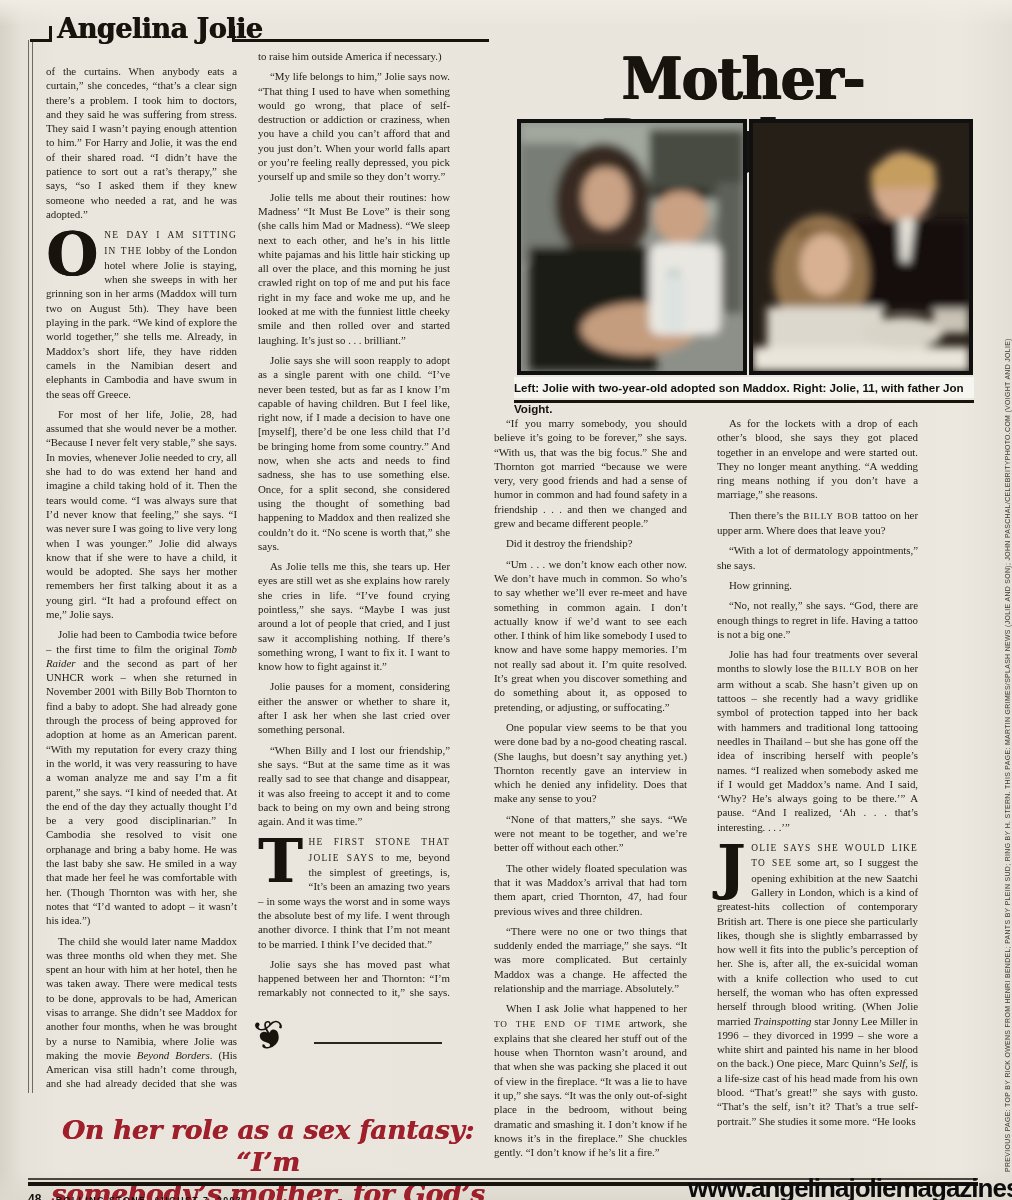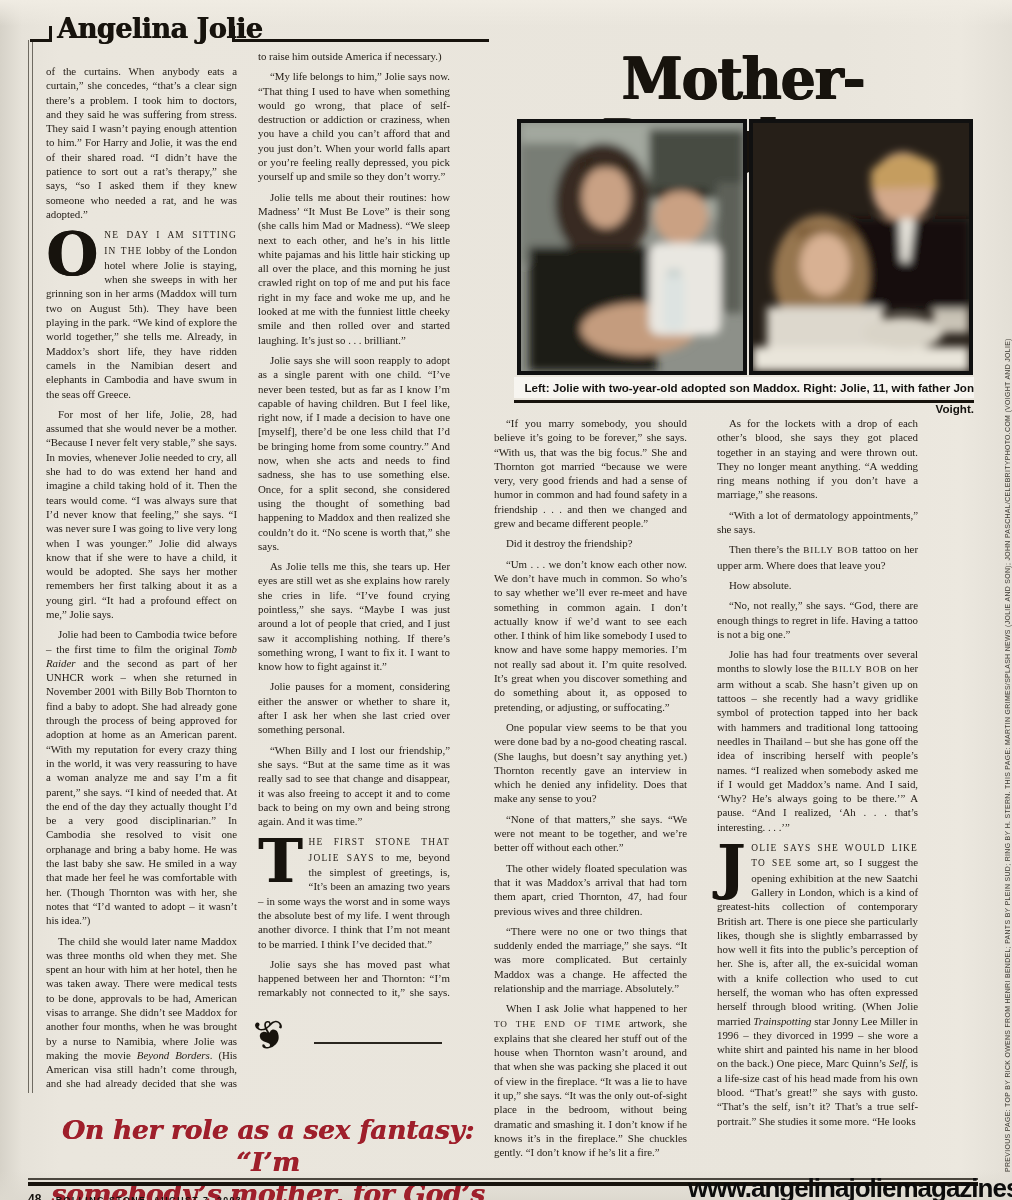--- a/index.html
+++ b/index.html
@@ -16,21 +16,21 @@
   .rule{background:#17130d;}
   
   #left-border{left:28px;top:40px;width:3px;height:1053px;border-left:1.5px solid #6e6a61;border-right:1.5px solid #6e6a61;}
   
   #feature-headline{left:512px;top:50px;width:462px;text-align:center;font-size:55px;line-height:60px;
     letter-spacing:-1px;text-shadow:1px 0 #17130d, -0.5px 0 #17130d;transform:scaleY(1.04);}
   .photo-frame{border:4px solid #101010;background:#777;overflow:hidden;}
   #photo-left{left:517px;top:119px;width:222px;height:248px;}
   #photo-right{left:749px;top:119px;width:216px;height:248px;}
   #caption-bar{left:514px;top:377px;width:460px;height:21px;background:#f7f5f0;
-    font-family:"Liberation Sans",sans-serif;font-weight:bold;font-size:11.6px;line-height:21px;text-align:right;color:#14120f;}
+    font-family:"Liberation Sans",sans-serif;font-weight:bold;font-size:11.6px;line-height:21px;text-align:left;color:#14120f;}
   #caption-rule{left:514px;top:400px;width:460px;height:3px;}
   
   .col{font-size:10.9px;line-height:14.3px;letter-spacing:-0.04px;text-align:justify;overflow:hidden;}
   .col p{margin:6px;text-align:justify;}
   .col p.indent{text-indent:12px;}
   .col p.plain{text-indent:0;}
   .col i{font-style:italic;}
   .sc{font-size:9.2px;letter-spacing:0.9px;}
   .lead{font-size:9.4px;letter-spacing:1.2px;}
   .dropcap{float:left;font-family:"DejaVu Serif",serif;font-weight:900;font-size:60px;line-height:46px;
@@ -150,24 +150,24 @@
       <p class="indent">“If you marry somebody, you should believe it’s going to be forever,” she says. “With us, that was the big focus.” She and Thornton got married “because we were very, very good friends and had a sense of humor in common and had found safety in a friendship . . . and then we changed and grew and became different people.”</p>
       <p class="indent">Did it destroy the friendship?</p>
       <p class="indent">“Um . . . we don’t know each other now. We don’t have much in common. So who’s to say whether we’ll ever re-meet and have something in common again. I don’t actually know if we’d want to see each other. I think of him like somebody I used to know and have some happy memories. I’m not really sad about it. I’m quite resolved. It’s great when you discover something and do something about it, as opposed to pretending, or adjusting, or suffocating.”</p>
       <p class="indent">One popular view seems to be that you were done bad by a no-good cheating rascal. (She laughs, but doesn’t say anything yet.) Thornton recently gave an interview in which he denied any infidelity. Does that make any sense to you?</p>
       <p class="indent">“None of that matters,” she says. “We were not meant to be together, and we’re better off without each other.”</p>
       <p class="indent">The other widely floated speculation was that it was Maddox’s arrival that had torn them apart, cried Thornton, 47, had four previous wives and three children.</p>
       <p class="indent">“There were no one or two things that suddenly ended the marriage,” she says. “It was more complicated. But certainly Maddox was a change. He affected the relationship and the marriage. Absolutely.”</p>
       <p class="indent">When I ask Jolie what happened to her <span class="sc">TO THE END OF TIME</span> artwork, she explains that she cleared her stuff out of the house when Thornton wasn’t around, and that when she was packing she placed it out of view in the fireplace. “It was a lie to have it up,” she says. “It was the only out-of-sight place in the bedroom, without being dramatic and smashing it. I don’t know if he knows it’s in the fireplace.” She chuckles gently. “I don’t know if he’s lit a fire.”</p>
     </div>
   <div class="abs col" id="col-4">
-      <p class="indent">As for the lockets with a drop of each other’s blood, she says they got placed together in an staying and were thrown out. They no longer meant anything. “A wedding ring means nothing if you don’t have a marriage,” she reasons.</p>
+      <p class="indent">As for the lockets with a drop of each other’s blood, she says they got placed together in an envelope and were started out. They no longer meant anything. “A wedding ring means nothing if you don’t have a marriage,” she reasons.</p>
+      <p class="indent">Then there’s the <span class="sc">BILLY BOB</span> tattoo on her upper arm. Where does that leave you?</p>
       <p class="indent">“With a lot of dermatology appointments,” she says.</p>
-      <p class="indent">Then there’s the <span class="sc">BILLY BOB</span> tattoo on her upper arm. Where does that leave you?</p>
-      <p class="indent">How absolute.</p>
+      <p class="indent">How grinning.</p>
       <p class="indent">“No, not really,” she says. “God, there are enough things to regret in life. Having a tattoo is not a big one.”</p>
       <p class="indent">Jolie has had four treatments over several months to slowly lose the <span class="sc">BILLY BOB</span> on her arm without a scab. She hasn’t given up on tattoos – she recently had a wavy gridlike symbol of protection tapped into her back with hammers and traditional long tattooing needles in Thailand – but she has gone off the idea of inscribing herself with people’s names. “I realized when somebody asked me if I would get Maddox’s name. And I said, ‘Why? He’s always going to be there.’” A pause. “And I realized, ‘Ah . . . that’s interesting. . . .’”</p>
       <p class="plain"><span class="dropcap">J</span><span class="lead">OLIE SAYS SHE WOULD LIKE TO SEE</span> some art, so I suggest the opening exhibition at the new Saatchi Gallery in London, which is a kind of greatest-hits collection of contemporary British art. There is one piece she particularly likes, though she is slightly embarrassed by how well it fits into the public’s perception of her. She is, after all, the ex-suicidal woman with a knife collection who used to cut herself, the woman who has often expressed herself through blood writing. (When Jolie married <i>Trainspotting</i> star Jonny Lee Miller in 1996 – they divorced in 1999 – she wore a white shirt and painted his name in her blood on the back.) One piece, Marc Quinn’s <i>Self</i>, is a life-size cast of his head made from his own blood. “That’s great!” she says with gusto. “That’s the self, isn’t it? That’s a true self-portrait.” She studies it some more. “He looks</p>
     </div>
 
   <div class="abs" id="flourish-row">
     <span id="flourish-glyph">❦</span>
     <span id="flourish-line"></span>
   </div>
 

